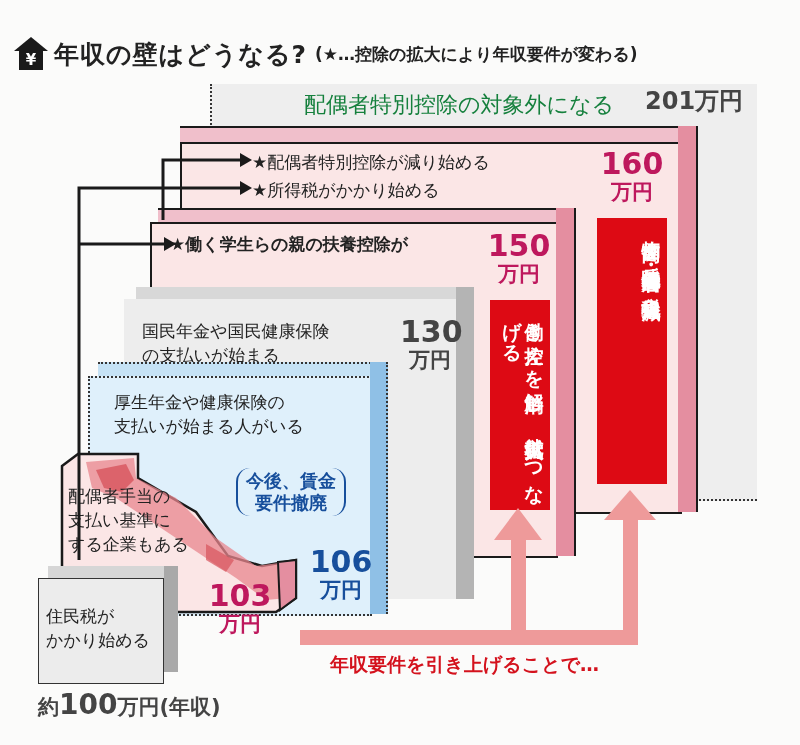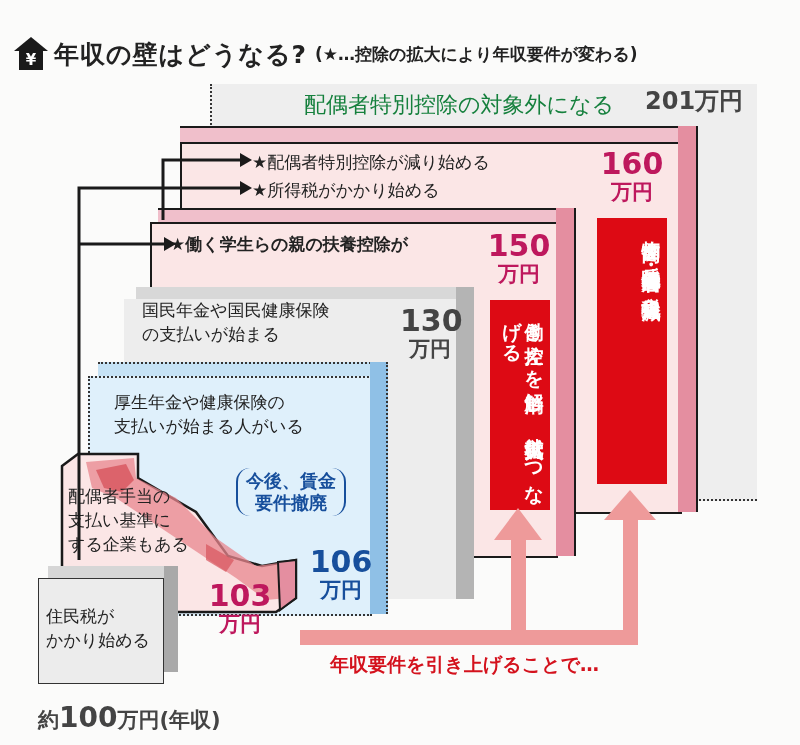--- a/index.html
+++ b/index.html
@@ -105,25 +105,25 @@
   <div class="n">150</div>
   <div class="u">万円</div>
 </div>
 <div class="vbanner" style="left:490px;top:300px;height:194px;width:52px;">働き控えを解消し、就労拡大につなげる</div>
 
 <div class="box b130" style="left:120px;top:287px;width:360px;height:320px;">
   <div class="top" style="left:16px;top:0;width:322px;height:12px;background:#d8d8d8;"></div>
   <div class="face" style="left:4px;top:12px;width:332px;height:300px;background:#ededed;"></div>
   <div class="side" style="left:336px;top:0;width:18px;height:312px;background:#b4b4b4;"></div>
 </div>
-<div class="txt" style="left:142px;top:298px;">
+<div class="txt" style="left:142px;top:319px;">
   <div>国民年金や国民健康保険</div>
   <div>の支払いが始まる</div>
 </div>
-<div class="grayNum" style="left:400px;top:305px;width:60px;">
+<div class="grayNum" style="left:400px;top:316px;width:60px;">
   <div class="n">130</div>
   <div class="u">万円</div>
 </div>
 
 <div class="box b106" style="left:88px;top:362px;width:310px;height:256px;">
   <div class="top" style="left:10px;top:0;width:288px;height:14px;background:#c5e2f5;border-top:2px dotted #333;"></div>
   <div class="face" style="left:0;top:14px;width:280px;height:236px;background:#dff0fb;border-left:2px dotted #333;border-bottom:2px dotted #333;"></div>
   <div class="side" style="left:282px;top:0;width:16px;height:252px;background:#8fc0e6;border-right:2px dotted #333;"></div>
 </div>
 <div class="txt" style="left:114px;top:390px;">
@@ -160,21 +160,21 @@
 
 <div class="box b100" style="left:38px;top:566px;width:150px;height:120px;">
   <div class="top" style="left:10px;top:0;width:126px;height:12px;background:#d6d6d6;"></div>
   <div class="face" style="left:0;top:12px;width:124px;height:104px;background:#ececec;border:1.5px solid #333;"></div>
   <div class="side" style="left:126px;top:0;width:14px;height:106px;background:#a9a9a9;"></div>
 </div>
 <div class="txt" style="left:46px;top:604px;">
   <div>住民税が</div>
   <div>かかり始める</div>
 </div>
-<div class="base-label" style="left:38px;top:688px;margin-top:13px;">
+<div class="base-label" style="left:38px;top:688px;">
   <span style="font-size:21px;">約</span><span style="font-size:28px;">100</span><span style="font-size:21px;">万円(年収)</span>
 </div>
 
 <svg class="abs" style="left:0;top:0;" width="800" height="745" viewBox="0 0 800 745">
   <g stroke="#1a1a1a" stroke-width="3" fill="none">
     <polyline points="79,560 79,188 240,188"></polyline>
     <polyline points="79,244 164,244"></polyline>
     <polyline points="163,220 163,160 240,160"></polyline>
   </g>
   <g fill="#1a1a1a">

